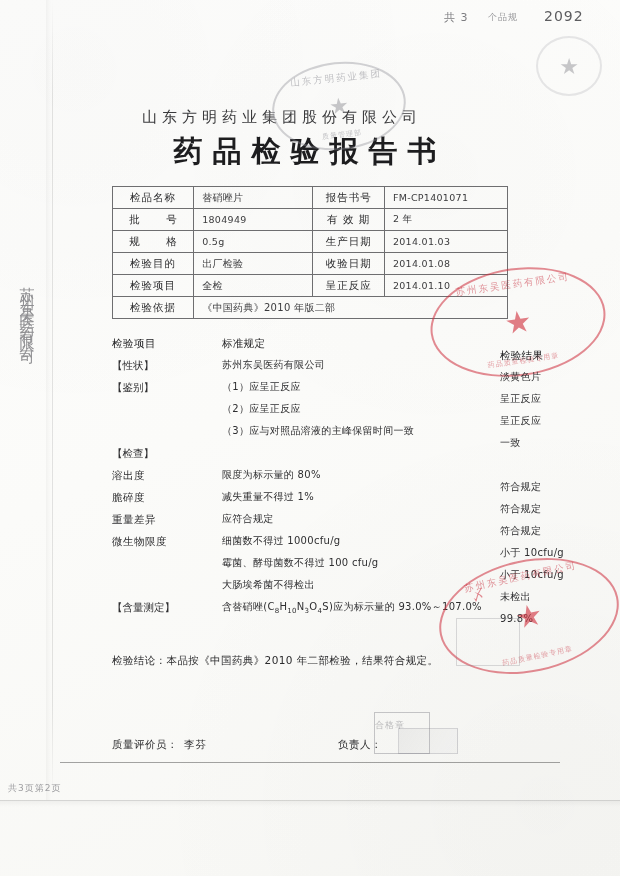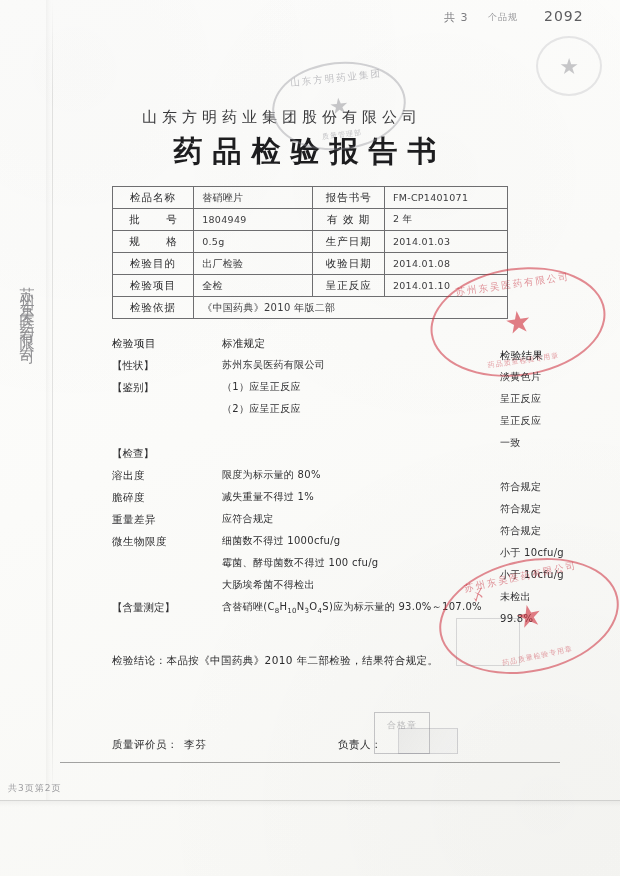--- a/index.html
+++ b/index.html
@@ -211,21 +211,21 @@
   #stamp-red-2{
     left:438px;top:560px;width:178px;height:108px;
     transform:rotate(-12deg);
   }
   
   #stamp-square{
     left:374px;top:712px;width:54px;height:40px;
     border:1.5px solid rgba(120,120,128,0.40);
   }
   #stamp-square .sq-txt{
-    position:absolute;left:0;top:6px;width:100%;text-align:center;
+    position:absolute;left:0;top:6px;width:100%;
     font-size:9px;color:rgba(110,110,118,0.45);letter-spacing:1px;line-height:13px;
   }
   
   #stamp-rect{
     left:456px;top:618px;width:62px;height:46px;
     border:1px solid rgba(130,130,138,0.28);
   }
   
   #sig-scribble{
     left:398px;top:728px;width:60px;height:26px;
@@ -336,20 +336,21 @@
       <span class="c2">（1）应呈正反应</span>
       <span class="c3">呈正反应</span>
     </div>
     <div class="row">
       <span class="c1"></span>
       <span class="c2">（2）应呈正反应</span>
       <span class="c3">呈正反应</span>
     </div>
     <div class="row">
       <span class="c1"></span>
+      <span class="c2">（3）应与对照品溶液的主峰保留时间一致</span>
       <span class="c3">一致</span>
     </div>
     <div class="row">
       <span class="c1 brk">【检查】</span>
       <span class="c2"></span>
       <span class="c3"></span>
     </div>
     <div class="row">
       <span class="c1">溶出度</span>
       <span class="c2">限度为标示量的 80%</span>

